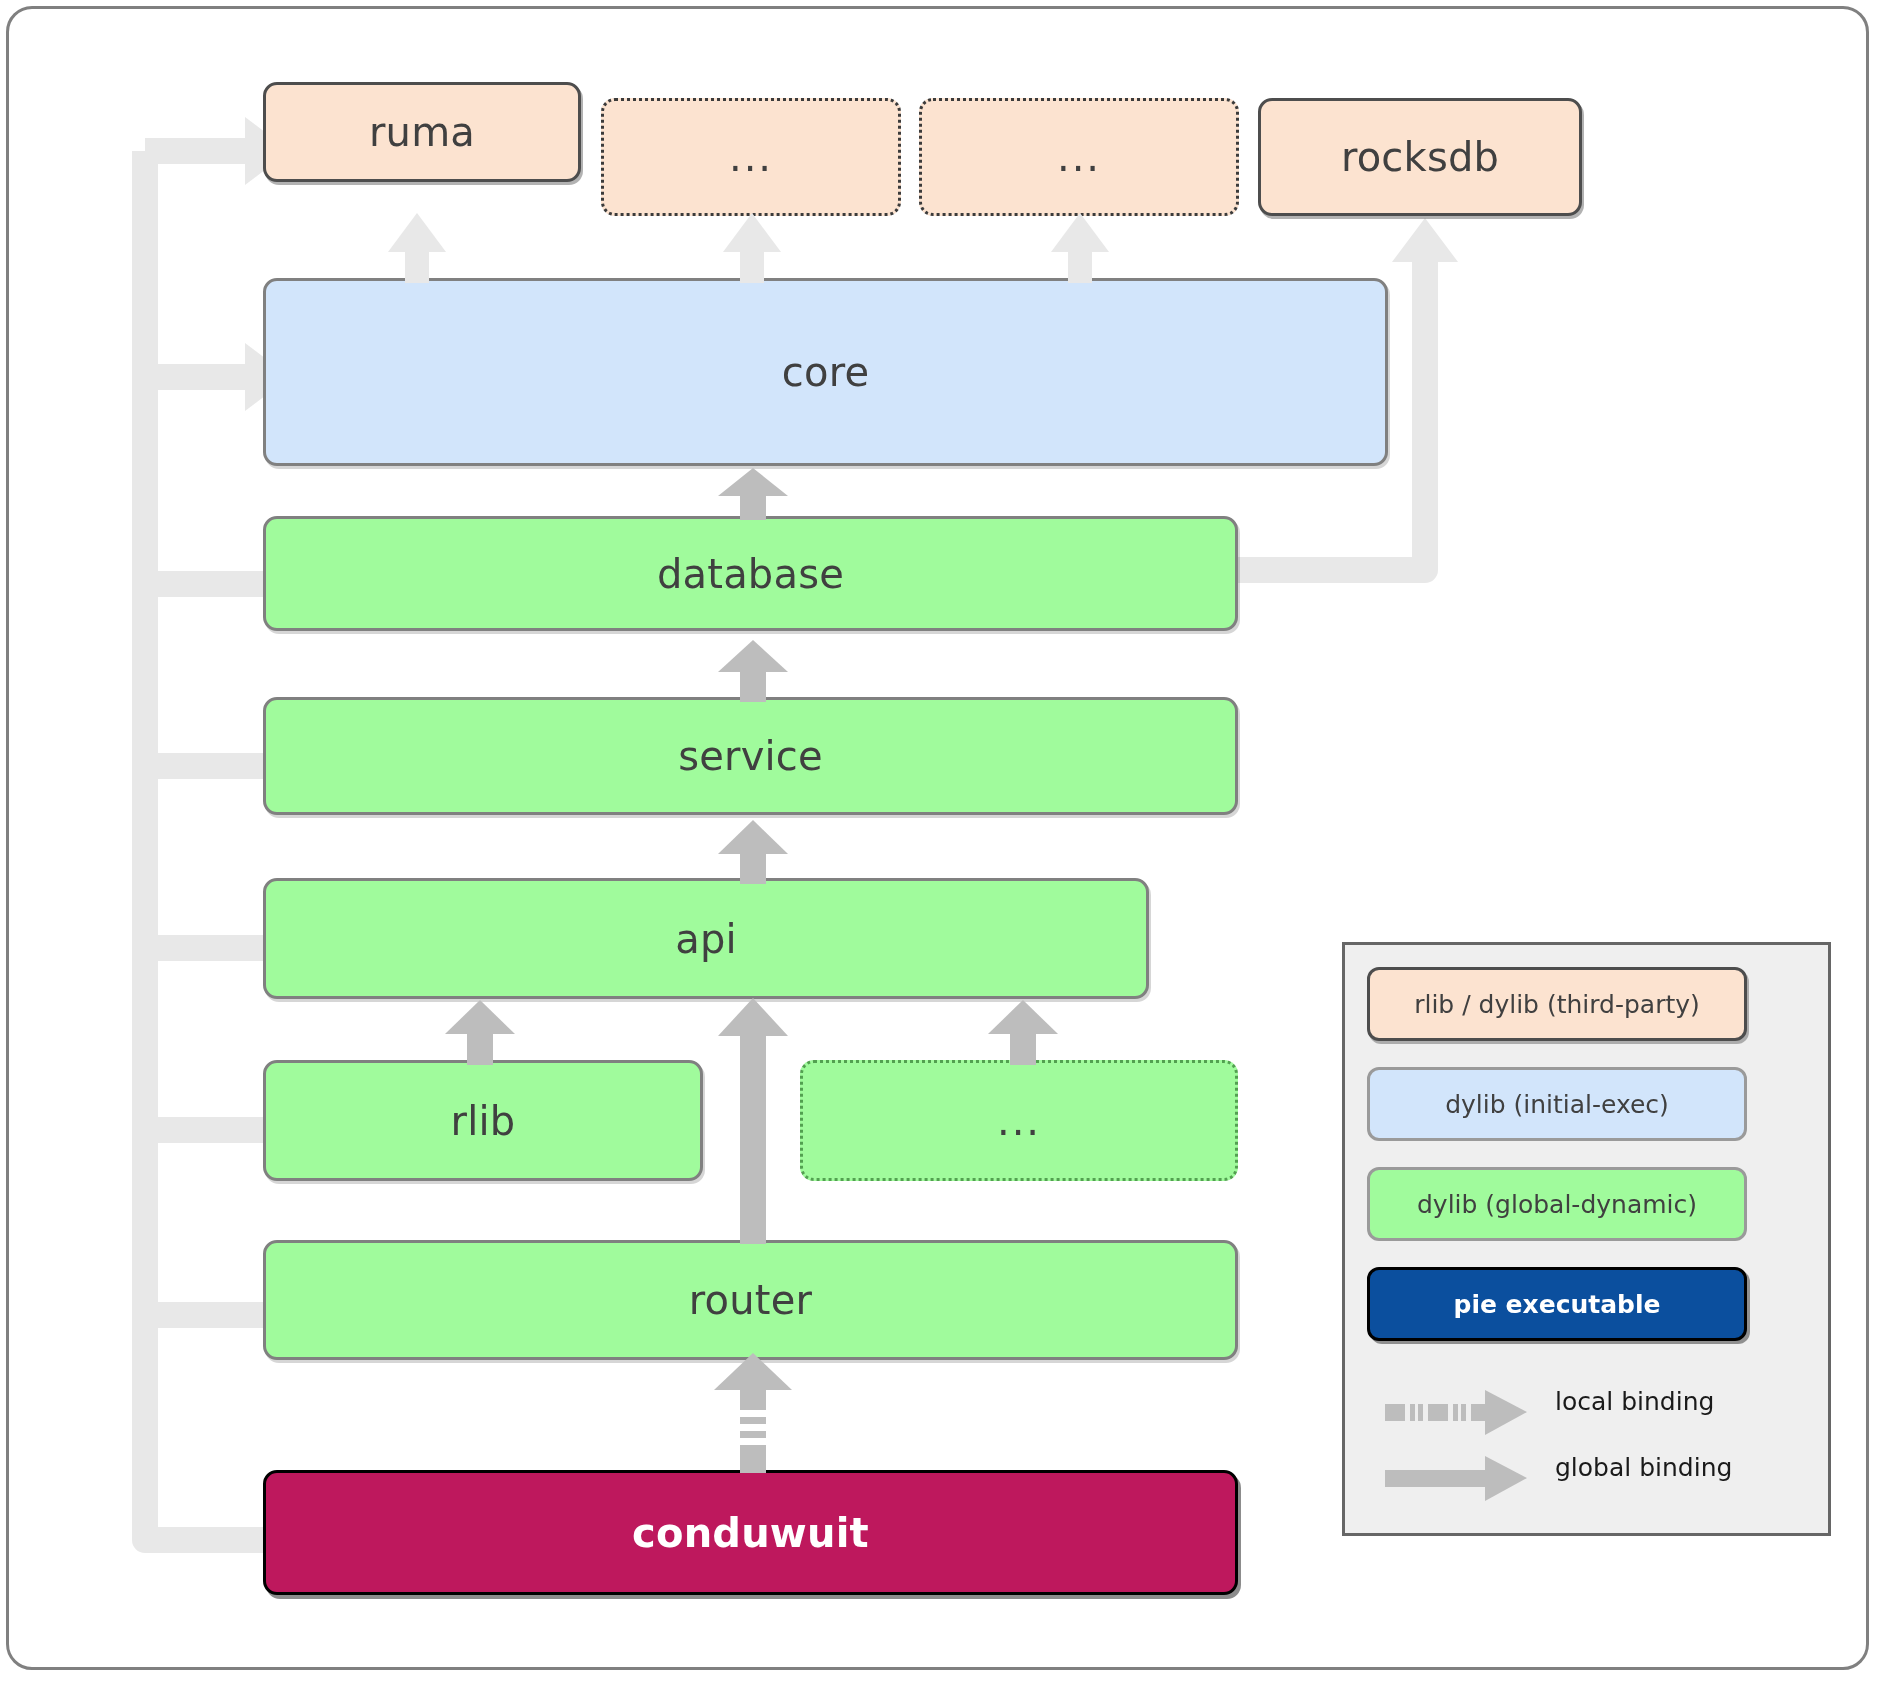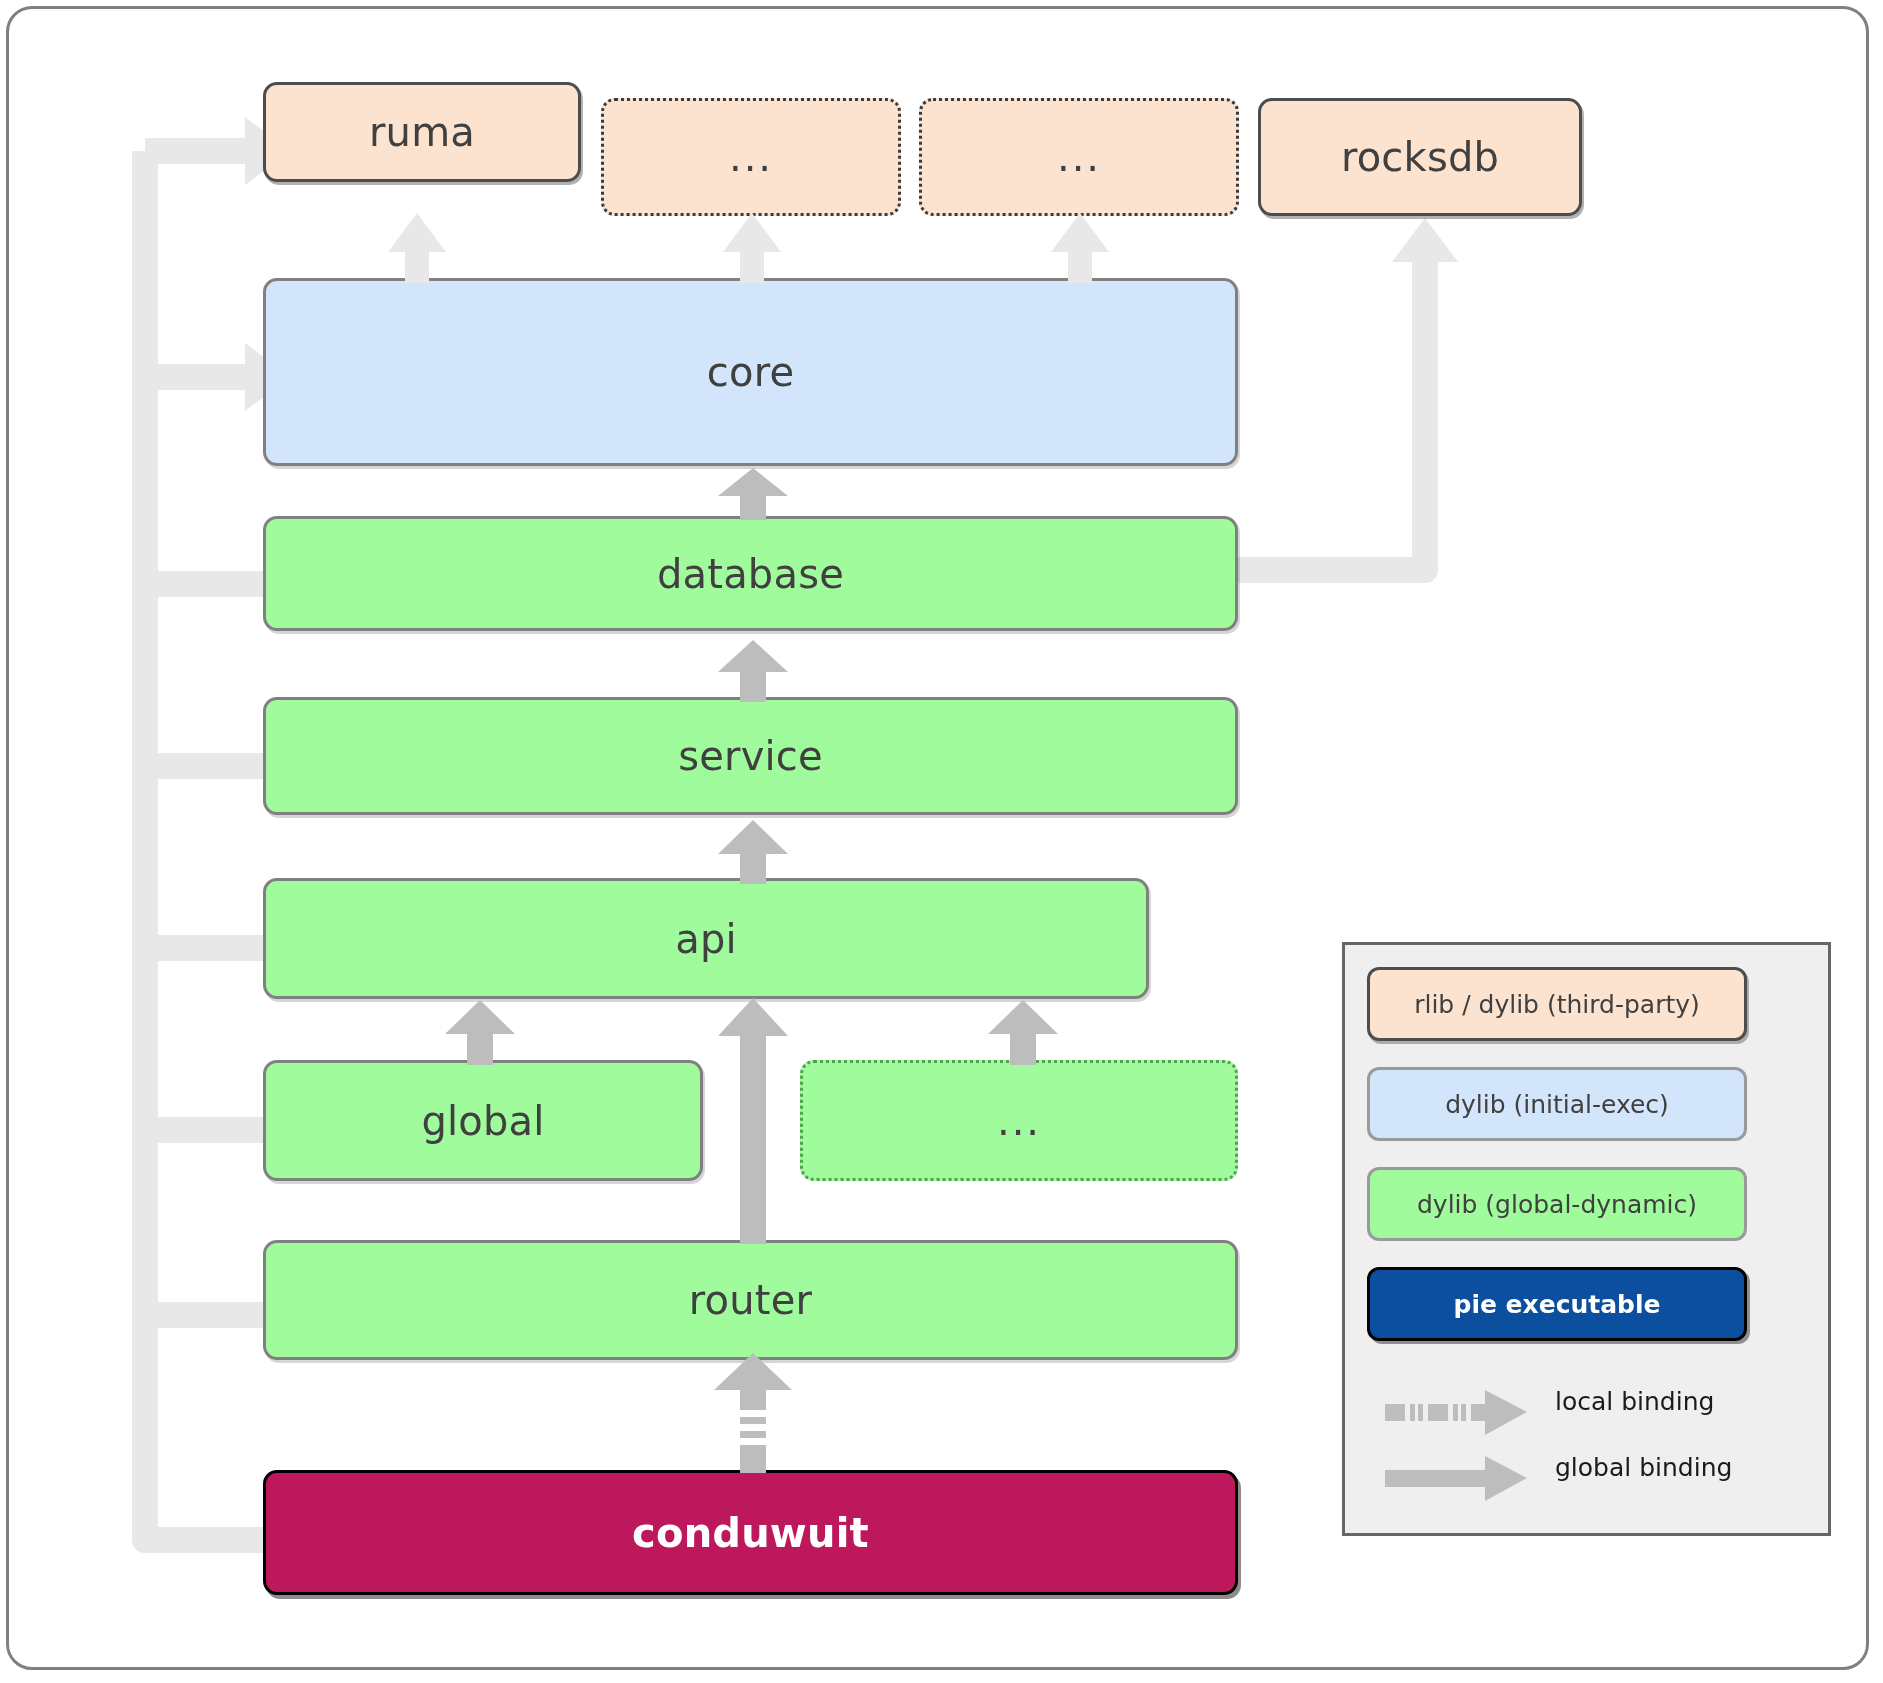--- a/index.html
+++ b/index.html
@@ -201,38 +201,38 @@
   </div>
 
   <div class="node third-dotted" style="left:919px; top:98px; width:320px; height:118px;">
     <span class="ellipsis">...</span>
   </div>
 
   <div class="node third" style="left:1258px; top:98px; width:324px; height:118px;">
     <span>rocksdb</span>
   </div>
 
-  <div class="node initexec" style="left:263px; top:278px; width:975px; height:188px;">
+  <div class="node initexec" style="left:263px; top:278px; width:1125px; height:188px;">
     <span>core</span>
   </div>
 
   <div class="node globaldyn" style="left:263px; top:516px; width:975px; height:115px;">
     <span>database</span>
   </div>
 
   <div class="node globaldyn" style="left:263px; top:697px; width:975px; height:118px;">
     <span>service</span>
   </div>
 
   <div class="node globaldyn" style="left:263px; top:878px; width:886px; height:121px;">
     <span>api</span>
   </div>
 
   <div class="node globaldyn" style="left:263px; top:1060px; width:440px; height:121px;">
-    <span>global</span>
+    <span>rlib</span>
   </div>
 
   <div class="node globaldyn-dotted" style="left:800px; top:1060px; width:438px; height:121px;">
     <span class="ellipsis">...</span>
   </div>
 
   <div class="node globaldyn" style="left:263px; top:1240px; width:975px; height:120px;">
     <span>router</span>
   </div>
 

